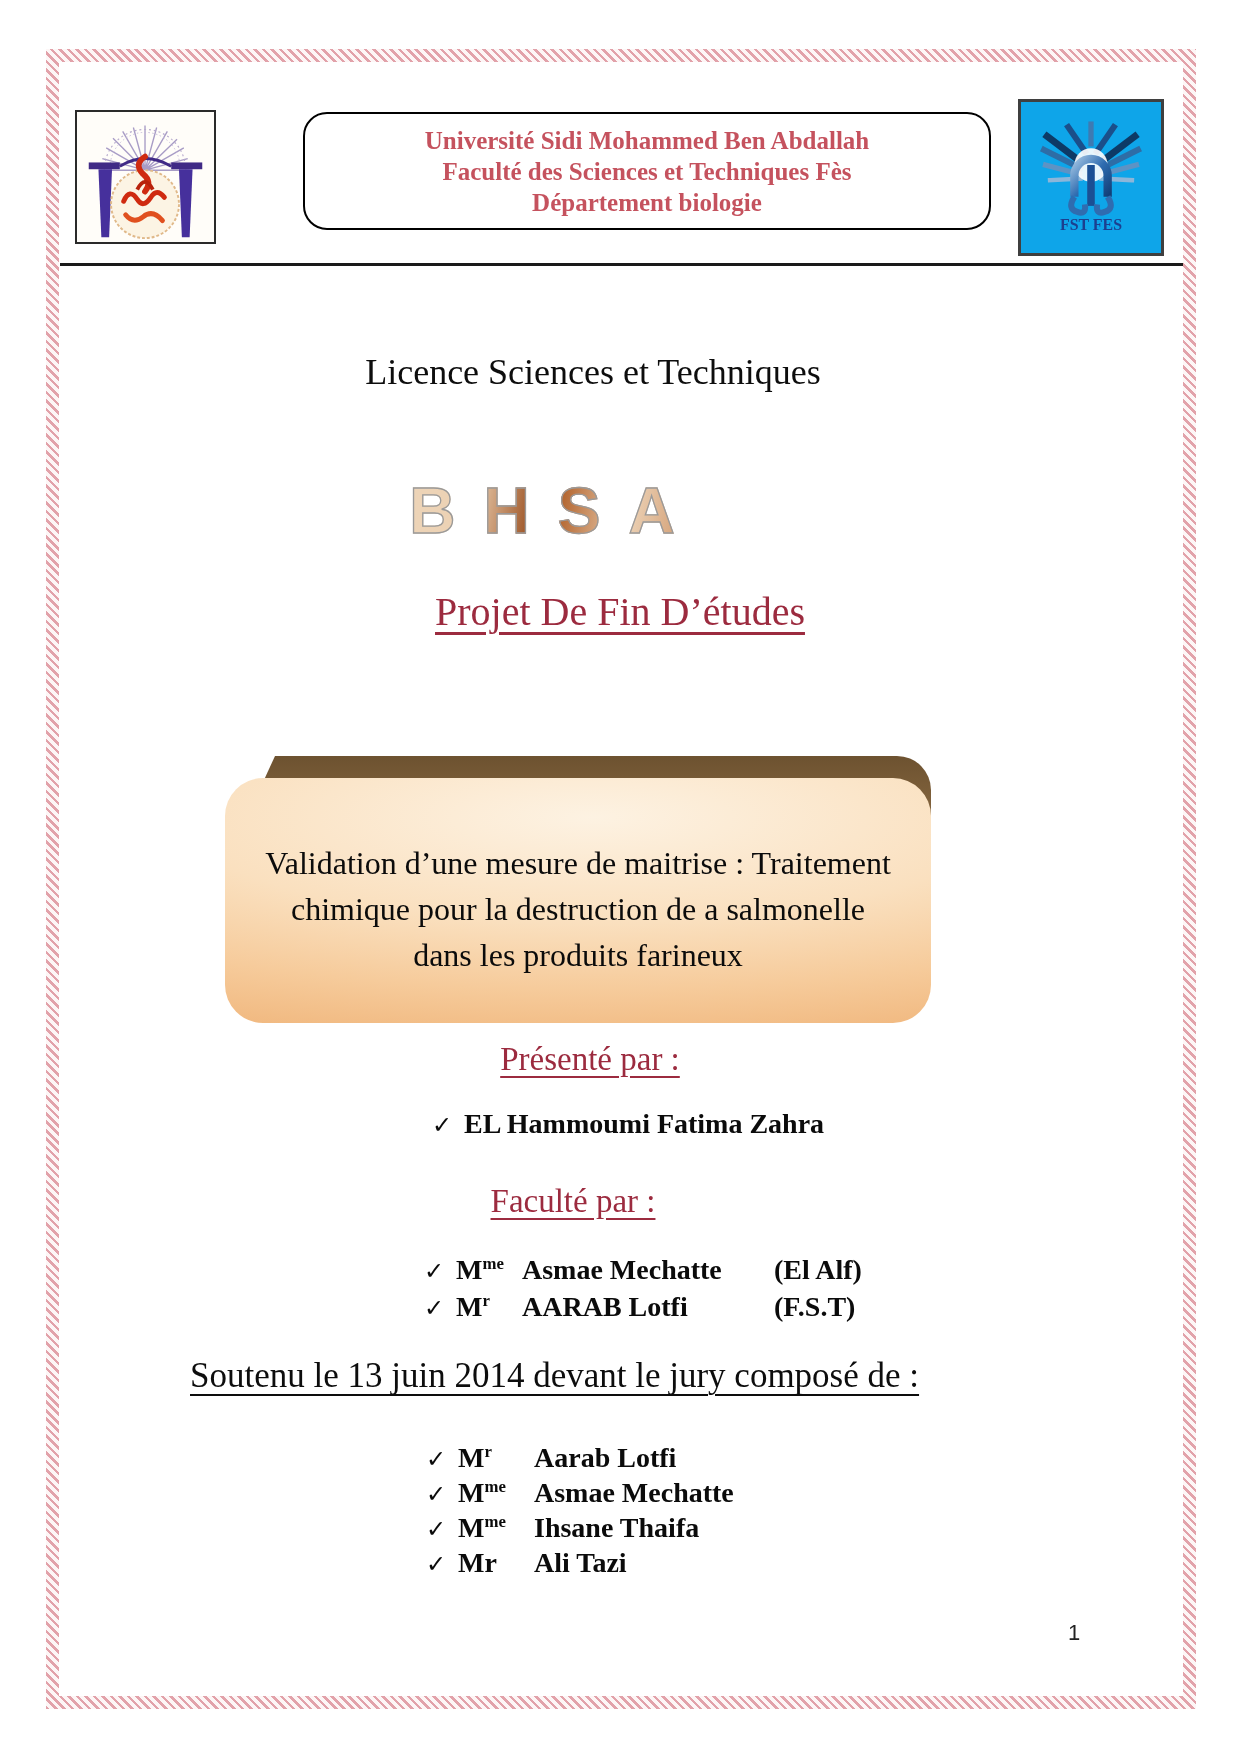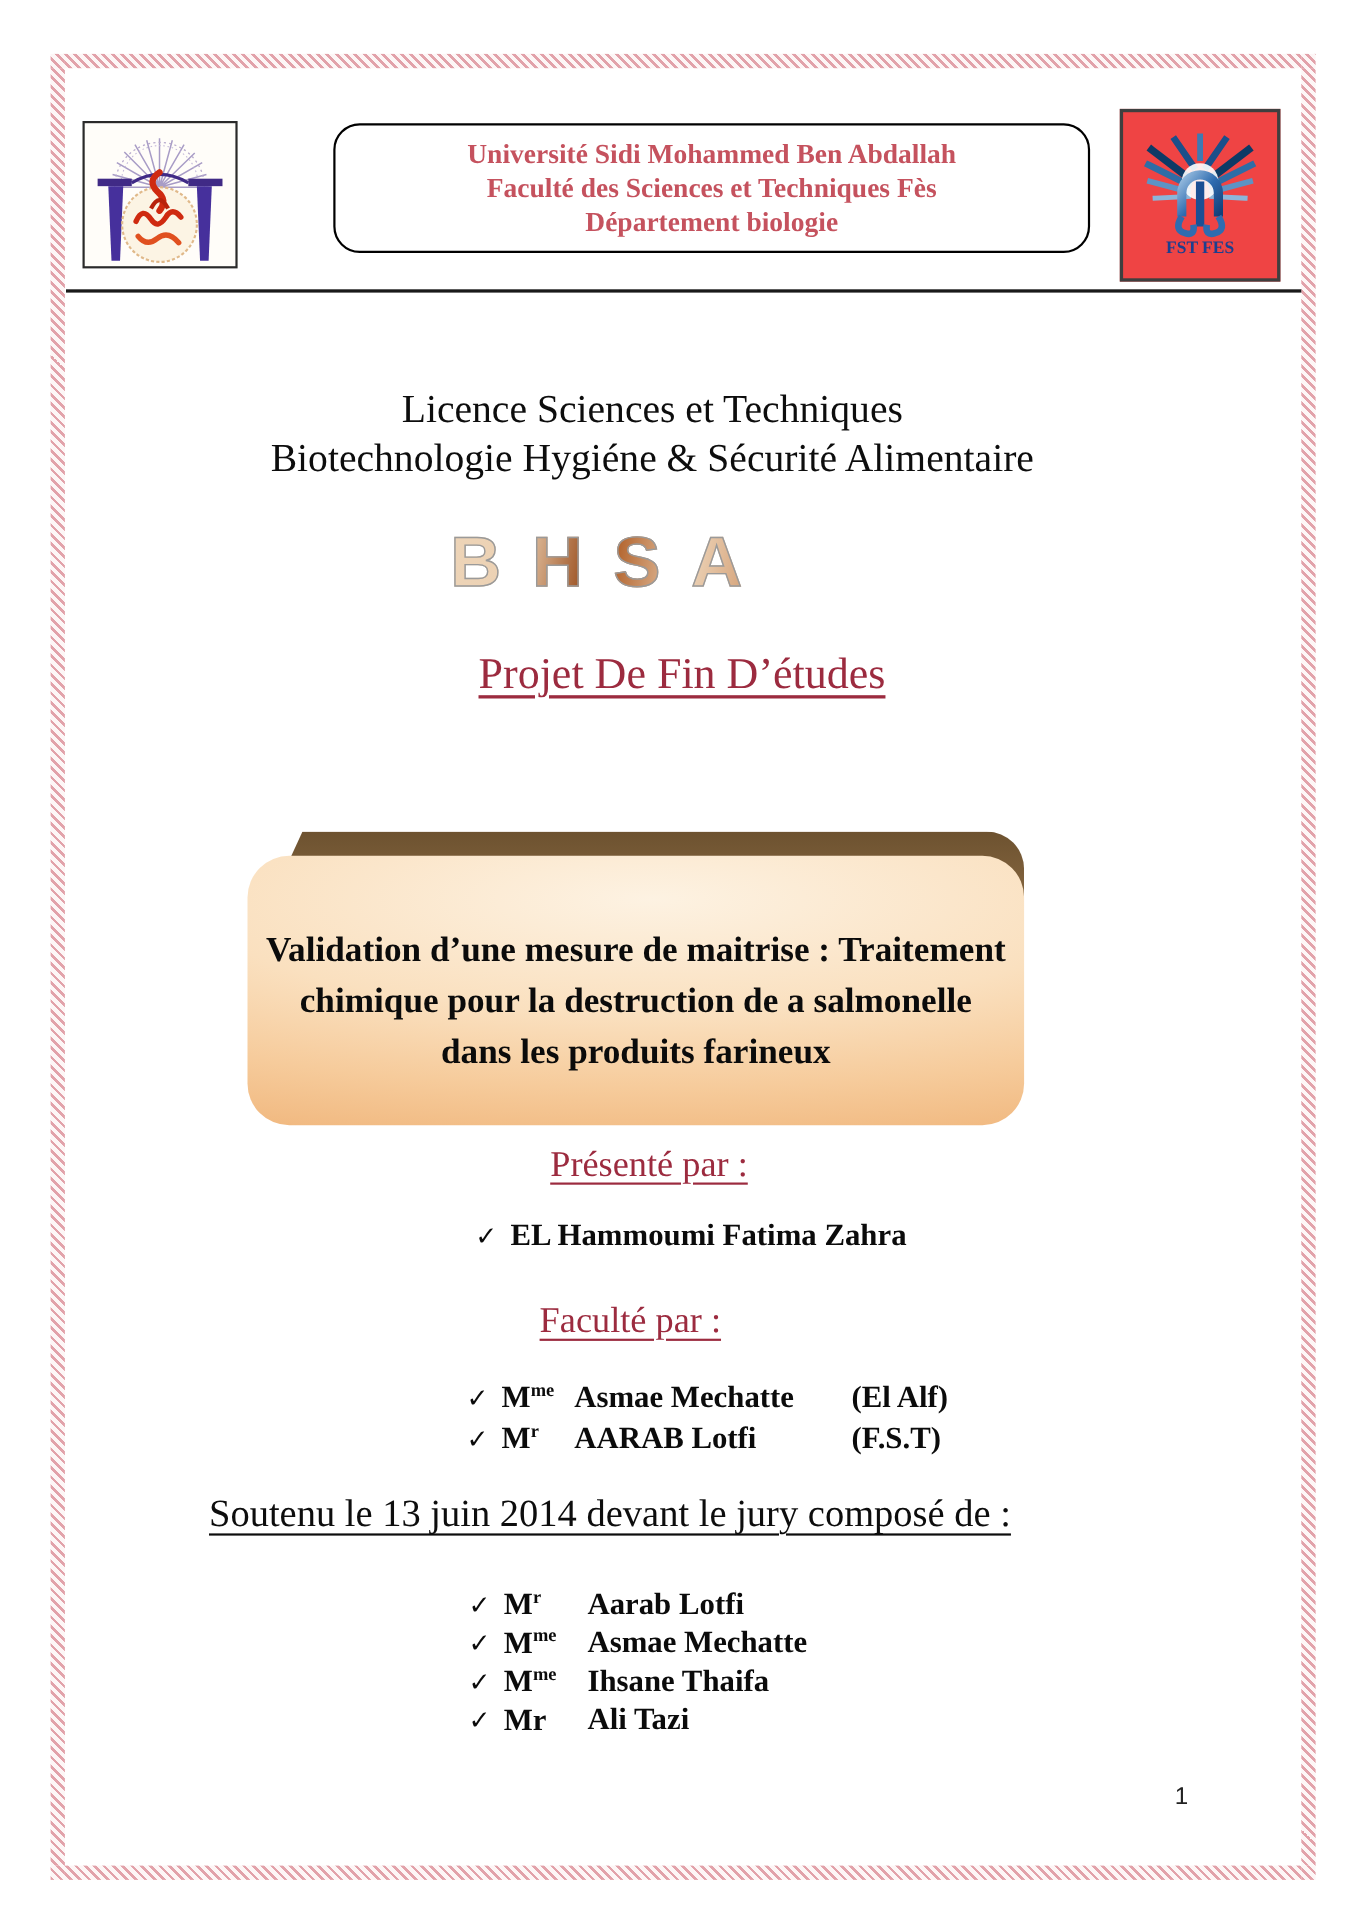--- a/index.html
+++ b/index.html
@@ -10,37 +10,37 @@
          border-image:repeating-linear-gradient(45deg,#e2a2aa 0 2.5px,#fdf6f6 2.5px 6px) 13;}
   
   .left-logo{position:absolute;left:75px;top:110px;width:141px;height:134px;box-sizing:border-box;
              border:2px solid #2a2a2a;background:#fffdf9;}
   .left-logo svg{width:100%;height:100%;display:block;}
   .univ-box{position:absolute;left:303px;top:112px;width:688px;height:118px;box-sizing:border-box;
             border:2.5px solid #000;border-radius:24px;display:flex;flex-direction:column;
             justify-content:center;align-items:center;background:#fff;}
   .univ-box .uline{font-weight:bold;font-size:25px;line-height:31px;color:#c5525e;}
   .right-logo{position:absolute;left:1018px;top:99px;width:146px;height:157px;box-sizing:border-box;
-              border:3px solid #3f3f3f;background:#ef4444;padding:17px;}
+              border:3px solid #3f3f3f;background:#0ea5e9;padding:17px;}
   .right-logo svg{width:100%;height:100%;display:block;}
   .header-rule{position:absolute;left:60px;top:263px;width:1123px;height:3px;background:#1a1a1a;}
   
   .program{position:absolute;left:60px;top:350px;width:1066px;text-align:center;
            font-size:36px;line-height:44px;color:#0d0d0d;}
   .acronym-wrap{position:absolute;left:0;top:474px;width:1084px;text-align:center;}
   .acronym{display:inline-block;font-family:"Liberation Sans",sans-serif;font-weight:bold;
            font-size:64px;letter-spacing:28px;text-indent:28px;
            background:linear-gradient(100deg,#eed6ba 0%,#ecd1b3 28%,#9e5526 47%,#b66a35 56%,#ecd2b6 76%,#c98a5a 100%);
            -webkit-background-clip:text;background-clip:text;color:transparent;
            -webkit-text-stroke:1.3px #9a9a9a;}
   .doc-type{position:absolute;left:0;top:588px;width:1240px;text-align:center;
             font-size:40px;color:#9c2b3f;}
   .doc-type span{text-decoration:underline;text-underline-offset:7px;text-decoration-thickness:2.5px;}
   
-  .banner{position:absolute;left:225px;top:756px;width:706px;height:267px;font-weight:bold;}
+  .banner{position:absolute;left:225px;top:756px;width:706px;height:267px;}
   .banner-back{position:absolute;left:16px;top:0;right:0;height:74px;
                background:linear-gradient(to bottom,#6d5230,#8a6a42);
                border-radius:34px 34px 0 0;
                clip-path:polygon(34px 0,100% 0,100% 100%,0 100%);}
   .banner-front{position:absolute;left:0;right:0;top:22px;bottom:0;border-radius:38px;
                background:radial-gradient(ellipse 130% 95% at 52% 16%,#fdf2e2 0%,#fae0bf 45%,#f6cb9b 74%,#f0b67c 100%);}
   .banner-text{position:absolute;left:0;right:0;top:84px;text-align:center;
                font-size:32px;line-height:46px;color:#0b0b0b;}
   
   .sec-heading{position:absolute;font-size:33px;color:#9c2b3f;text-align:center;}
@@ -122,21 +122,20 @@
       <path d="M48,100 q-10,16 4,20 q12,4 10,-10" fill="none" stroke="#2f6cb0" stroke-width="8"></path>
       <path d="M92,100 q10,16 -4,20 q-12,4 -10,-10" fill="none" stroke="#2f6cb0" stroke-width="8"></path>
       <text x="70" y="144" font-size="21" font-weight="bold" fill="#1c3f8f" text-anchor="middle" font-family="Liberation Serif, serif">FST FES</text>
     </svg>
   </div>
 
   <div class="header-rule"></div>
 
   <div class="program">
     <div>Licence Sciences et Techniques</div>
-    <div>Biotechnologie Hygiéne &amp; Sécurité Alimentaire</div>
   </div>
 
   <div class="acronym-wrap">
     <span class="acronym">BHSA</span>
   </div>
 
   <div class="doc-type">
     <span>Projet De Fin D’études</span>
   </div>
 

